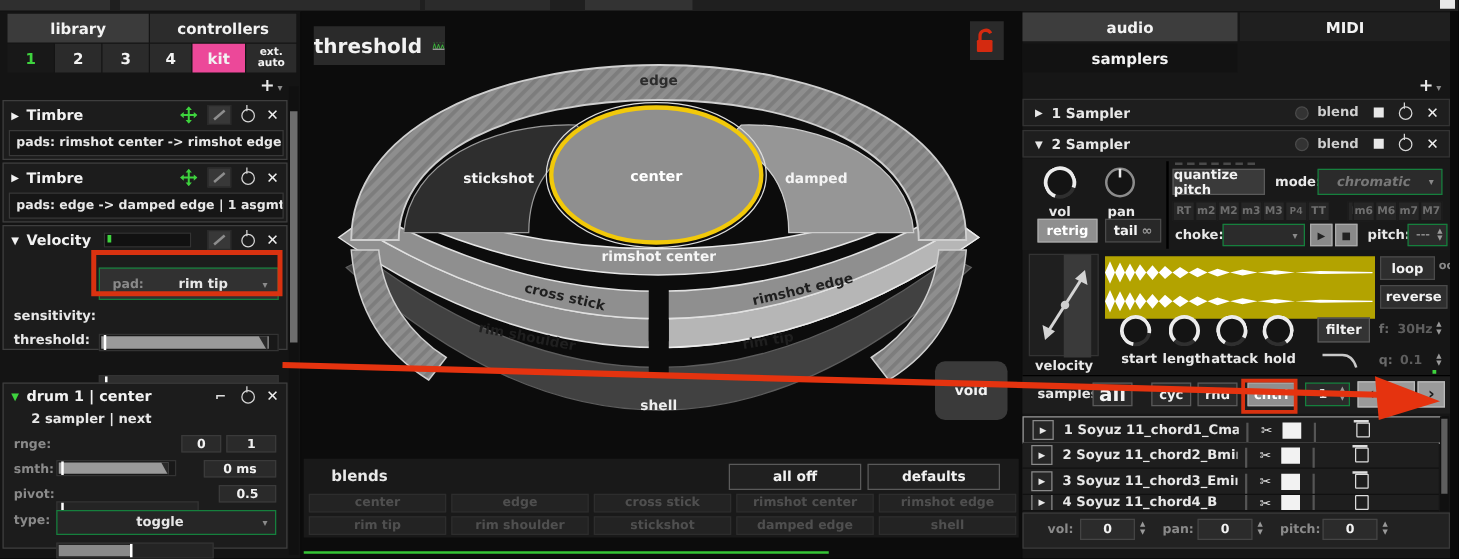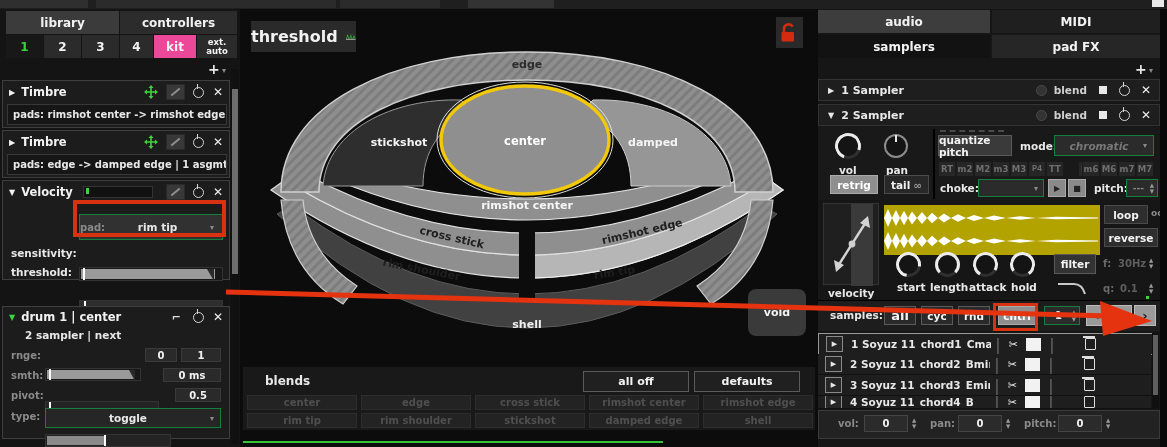--- a/index.html
+++ b/index.html
@@ -102,21 +102,21 @@
         <span>Velocity</span>
         <span style="width:68px;height:10px;background:#111;border:1px solid #333;margin-left:10px;position:relative;">
             <span style="position:absolute;left:2px;top:1px;width:3px;height:6px;background:#3ed33e;"></span>
           </span>
         <span style="flex:1"></span>
         <span class="hm" style="margin-right:8px;"></span>
         <span class="pw" style="margin-right:9px;"></span>
         <span class="xi">✕</span>
       </div>
       <div class="abs ddl" style="left:76px;top:33px;width:144px;height:26px;background:#313131;">
-        <span class="glbl" style="">pad:</span>
+        <span class="glbl" style="margin-left:10px;">pad:</span>
         <span class="lbl" style="margin:0 auto;">rim tip</span>
         <span class="car" style="margin-right:8px;">▾</span>
       </div>
       <div class="abs lbl" style="left:8px;top:66px;">sensitivity:</div>
       <div class="abs slider" style="left:76px;top:64px;width:144px;height:14px;">
         <span class="fill" style="width:134px;"></span>
           <span class="tick" style="left:3px;"></span>
         <span style="position:absolute;right:8px;top:1px;width:0;height:0;border-top:12px solid #2a2a2a;border-left:7px solid transparent;"></span>
       </div>
       <div class="abs lbl" style="left:8px;top:85px;">threshold:</div>
@@ -248,21 +248,20 @@
     <div class="abs gridbtn" style="left:232px;top:46px;width:110px;height:15px;">stickshot</div>
     <div class="abs gridbtn" style="left:346px;top:46px;width:110px;height:15px;">damped edge</div>
     <div class="abs gridbtn" style="left:460px;top:46px;width:110px;height:15px;">shell</div>
   </div>
   <div class="abs" style="left:243px;top:441px;width:420px;height:2px;background:#35c435;"></div>
 
   <div class="abs" style="left:818px;top:9px;width:342px;height:438px;background:#161616;">
     <div class="abs tab dot" style="left:0;top:1px;width:172px;height:23px;background:#3d3d3d;">audio</div>
     <div class="abs tab" style="left:174px;top:1px;width:168px;height:23px;background:#1f1f1f;">MIDI</div>
     <div class="abs tab" style="left:0;top:26px;width:172px;height:23px;background:#121212;">samplers</div>
-    <div class="abs tab" style="left:174px;top:26px;width:168px;height:23px;background:#262626;">pad FX</div>
     <div class="abs lbl" style="left:317px;top:52px;font-size:14px;">+</div>
     <div class="abs car" style="left:331px;top:57px;">▾</div>
 
     <div class="abs" style="left:0;top:70px;width:342px;height:22px;background:#1e1e1e;border:1px solid #333;display:flex;align-items:center;">
       <span style="font-size:8px;margin:0 7px 0 9px;">▶</span>
       <span class="lbl" style="font-size:11px;">1 Sampler</span>
       <span style="flex:1"></span>
       <span style="width:9px;height:9px;border-radius:50%;background:#333;border:1px solid #4a4a4a;margin-right:7px;"></span>
       <span style="font-size:10.5px;color:#cfcfcf;margin-right:12px;">blend</span>
       <span style="width:8px;height:8px;background:#e8e8e8;margin-right:12px;"></span>
@@ -372,21 +371,21 @@
     </div>
     <div class="abs glbl" style="left:285px;top:274px;color:#6a6a6a;">q:</div>
     <div class="abs glbl" style="left:302px;top:274px;color:#5e5e5e;">0.1</div>
     <div class="abs st" style="left:331px;top:273px;">
         <span>▲</span>
         <span>▼</span>
       </div>
 
     <div class="abs" style="left:0;top:291px;width:342px;height:31px;background:#1d1d1d;border-top:1px solid #000;"></div>
     <div class="abs lbl" style="left:12px;top:300px;">samples:</div>
-    <div class="abs btn" style="left:66px;top:297px;width:32px;height:19px;border-color:#5a5a5a;font-size:13px;">all</div>
+    <div class="abs btn" style="left:56px;top:297px;width:32px;height:19px;border-color:#5a5a5a;font-size:16px;">all</div>
     <div class="abs btn" style="left:103px;top:297px;width:32px;height:19px;border-color:#5a5a5a;font-size:10.5px;">cyc</div>
     <div class="abs btn" style="left:140px;top:297px;width:32px;height:19px;border-color:#5a5a5a;font-size:10.5px;">rnd</div>
     <div class="abs btn" style="left:180px;top:297px;width:38px;height:19px;background:#8f8f8f;border-color:#aaa;color:#fff;font-size:10.5px;">cntrl</div>
     <div class="abs ddl" style="left:226px;top:297px;width:36px;height:19px;">
       <span style="margin:0 auto;font-size:10px;">1</span>
       <span class="st" style="margin-right:3px;">
           <span>▲</span>
           <span>▼</span>
         </span>
     </div>

